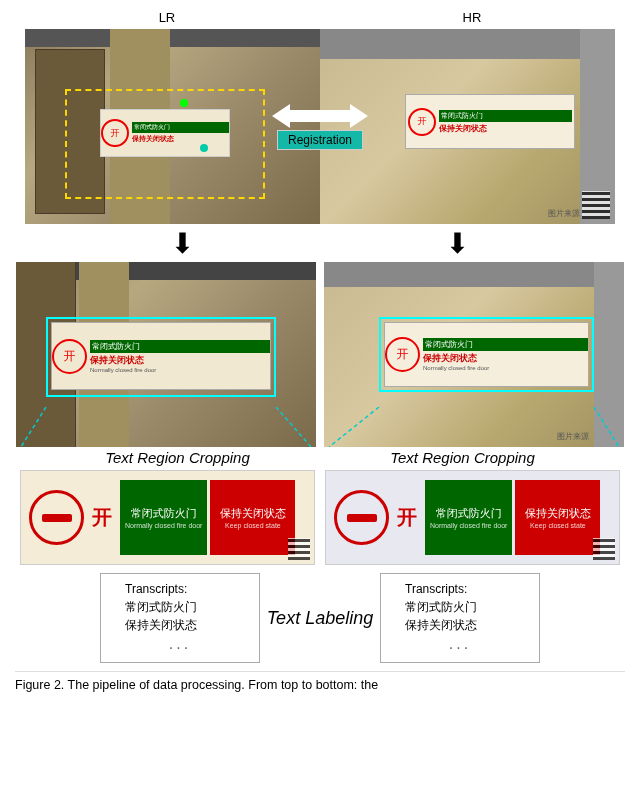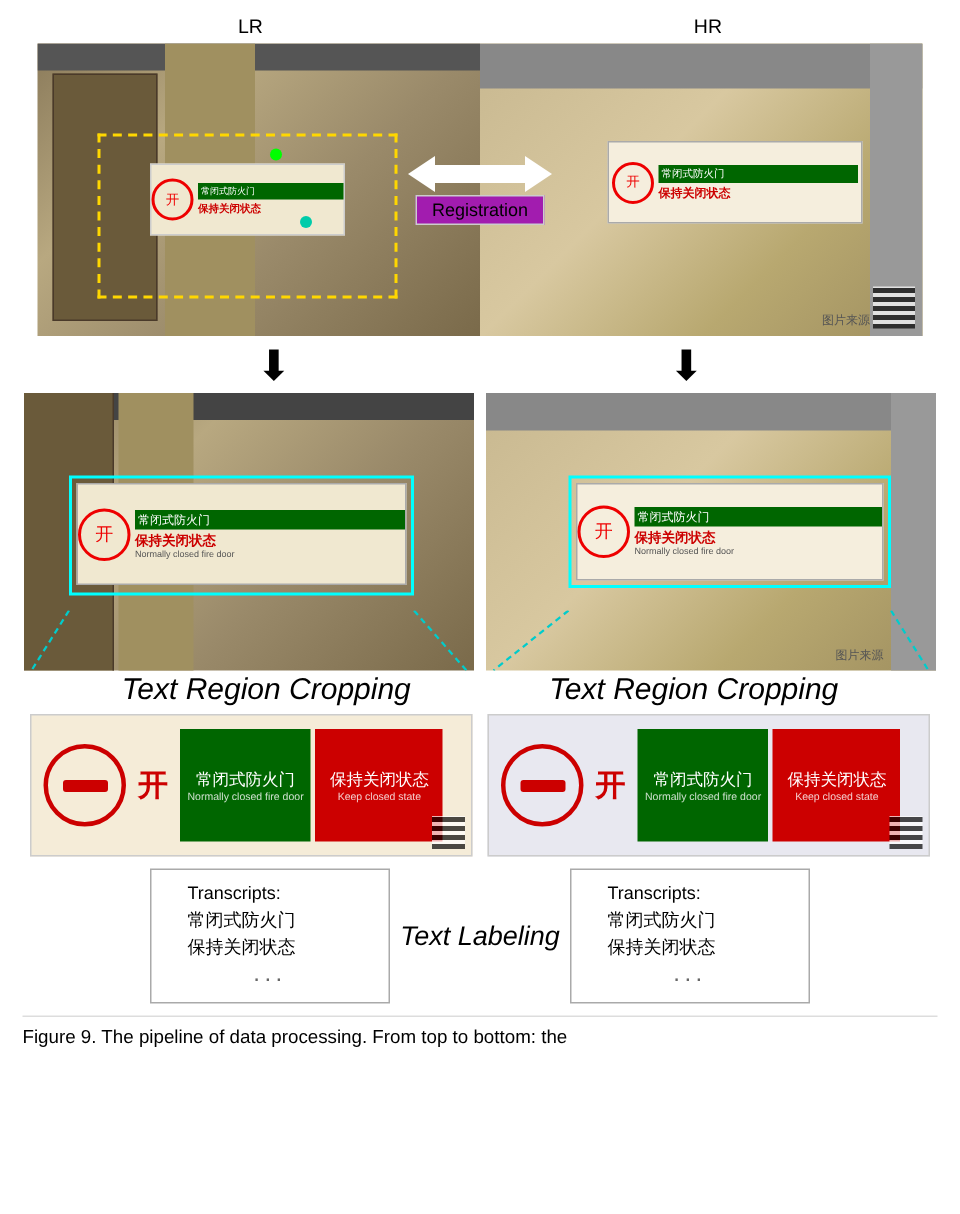--- a/index.html
+++ b/index.html
@@ -199,21 +199,21 @@
 
     .arrow-right {
       width: 0;
       height: 0;
       border-top: 12px solid transparent;
       border-bottom: 12px solid transparent;
       border-left: 18px solid white;
     }
 
     .registration-label {
-      background: #a21caf;
+      background: #14b8a6;
       border: 1px solid #ccc;
       padding: 2px 10px;
       font-size: 12px;
       margin-top: 2px;
       color: #000;
     }
 
     
     .arrows-row {
       display: flex;
@@ -299,21 +299,21 @@
 
     
     .trc-row {
       display: flex;
       justify-content: space-around;
       margin-bottom: 4px;
       padding: 0 20px;
     }
 
     .trc-label {
-      font-size: 20px;
+      font-size: 15px;
       font-style: italic;
       color: #000;
       text-align: center;
       width: 280px;
     }
 
     
     .row3 {
       display: flex;
       gap: 10px;
@@ -686,15 +686,15 @@
     <div class="text-labeling-label">Text Labeling</div>
 
     <div class="transcript-box">
       <div>Transcripts:</div>
       <div>常闭式防火门</div>
       <div>保持关闭状态</div>
       <div class="ellipsis">...</div>
     </div>
   </div>
 
-  <div class="caption">Figure 9. The pipeline of data processing. From top to bottom: the</div>
+  <div class="caption">Figure 2. The pipeline of data processing. From top to bottom: the</div>
 
 </div>
 
 </body></html>

